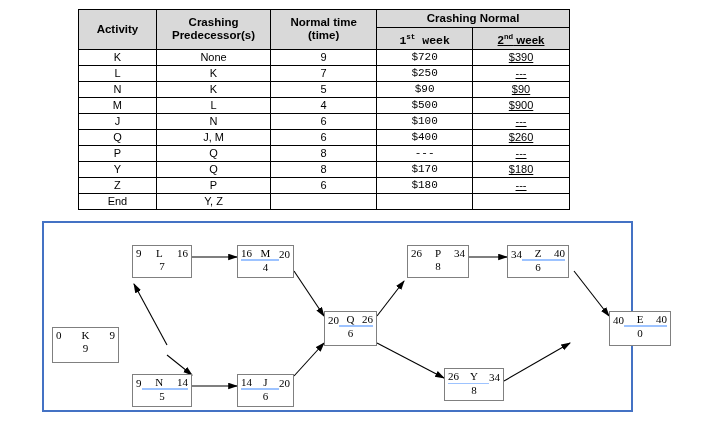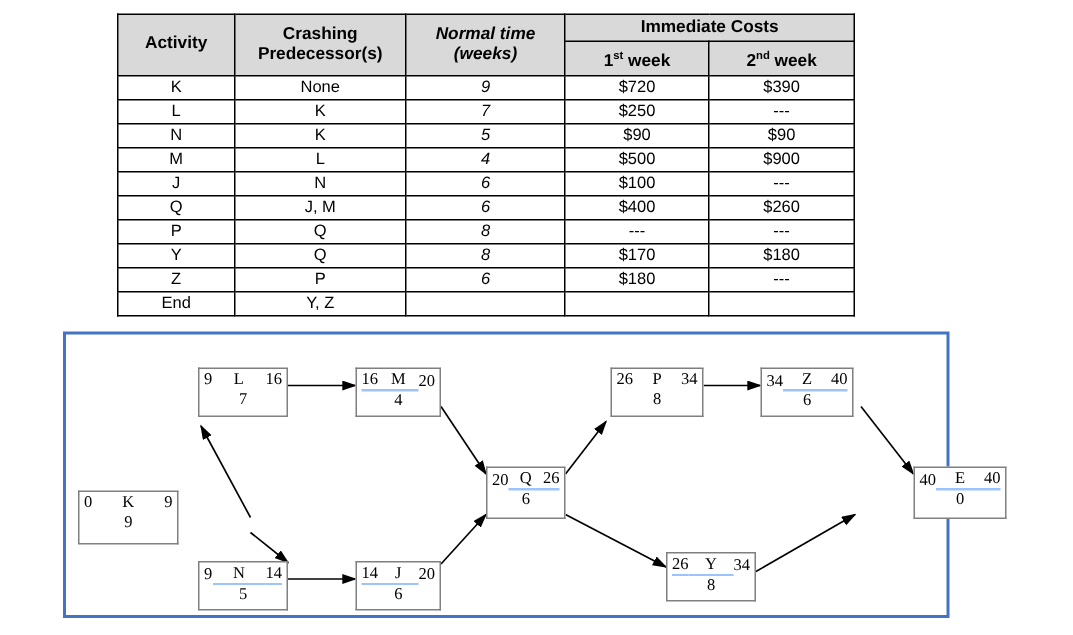--- a/index.html
+++ b/index.html
@@ -9,23 +9,23 @@
   
   #crash-table{position:absolute;left:78px;top:9px;width:492px;
                border-collapse:collapse;}
   #crash-table td,#crash-table th{border:1px solid #000;text-align:center;
                font-size:11px;padding:0;line-height:13px;}
   #crash-table thead th{background:#d9d9d9;font-weight:bold;font-size:11.5px;
                padding:2px 1px;}
   #crash-table tbody td{height:15px;font-size:11px;}
   .c-act{width:77px;}
   .c-pred{width:113px;}
-  .c-norm{width:107px;font-style:italic;}
-  .c-w1{width:97px;}
-  .c-w2{width:98px;}
+  .c-norm{width:107px;}
+  .c-w1{width:97px;font-family:Liberation Mono, monospace;}
+  .c-w2{width:98px;text-decoration:underline;}
   sup{font-size:7.5px;vertical-align:super;}
 
   
   #net-frame{position:absolute;left:42px;top:221px;width:591px;height:191px;
              border:2px solid #4472c4;background:#fff;box-sizing:border-box;}
   #net-svg{position:absolute;left:0;top:0;width:591px;height:191px;}
 
   
   .node{position:absolute;box-sizing:border-box;border:1px solid #7f7f7f;
         border-right-color:#808080;border-bottom-color:#808080;
@@ -44,23 +44,23 @@
 <table id="crash-table">
   <thead>
     <tr>
       <th class="c-act" rowspan="2">Activity</th>
       <th class="c-pred" rowspan="2">
         <div>Crashing</div>
         <div>Predecessor(s)</div>
       </th>
       <th class="c-norm" rowspan="2">
         <div>Normal time</div>
-        <div>(weeks)</div>
+        <div>(time)</div>
       </th>
-      <th colspan="2">Immediate Costs</th>
+      <th colspan="2">Crashing Normal</th>
     </tr>
     <tr>
       <th class="c-w1"><span>1</span><sup>st</sup><span> week</span></th>
       <th class="c-w2"><span>2</span><sup>nd</sup><span> week</span></th>
     </tr>
   </thead>
   <tbody id="table-body">
       <tr>
         <td class="c-act">K</td>
         <td class="c-pred">None</td>

